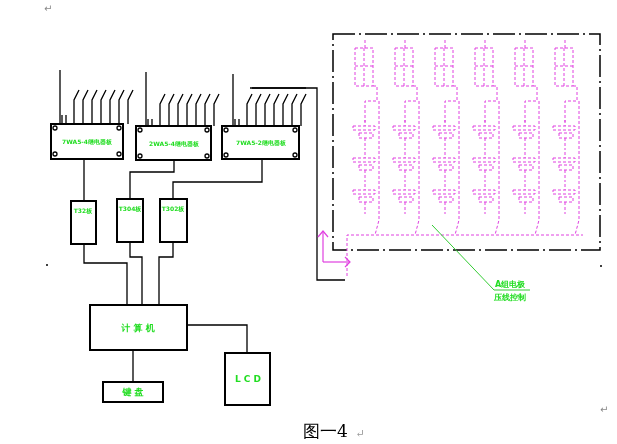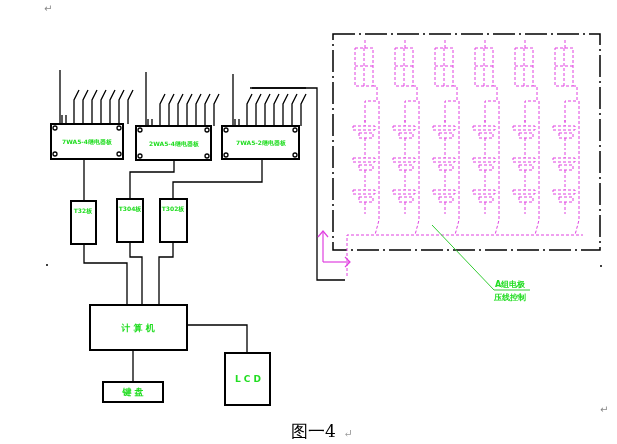--- a/index.html
+++ b/index.html
@@ -7,21 +7,21 @@
   svg { position:absolute; left:0; top:0; }
   .blkf { stroke:#000; stroke-width:2; fill:#fff; }
   .thin { stroke:#000; stroke-width:1.3; fill:none; }
   .dashdot { stroke:#000; stroke-width:1.5; fill:none; stroke-dasharray:22 4 2 4; }
   .mag { stroke:#e040e0; stroke-width:1; fill:none; stroke-dasharray:3 2; }
   .mags { stroke:#e040e0; stroke-width:1.2; fill:none; }
   .grn { fill:#22dd22; font-family:"DejaVu Sans", sans-serif; font-weight:bold; }
   .lbl-s { font-size:6px; }
   .lbl-m { font-size:9px; }
   .mark { fill:#888; font-size:10px; font-family:"DejaVu Sans", sans-serif; }
-  .caption { position:absolute; left:291px; top:420px; font-family:"DejaVu Serif", serif; font-size:17px; color:#000; }
+  .caption { position:absolute; left:303px; top:420px; font-family:"DejaVu Serif", serif; font-size:17px; color:#000; }
   .caption .ret { color:#999; font-size:11px; margin-left:8px; }
 </style>
 </head>
 <body>
 
 <svg width="617" height="444" viewBox="0 0 617 444" xmlns="http://www.w3.org/2000/svg">
 
   <text class="mark" x="44" y="12">↵</text>
   <text class="mark" x="600" y="413">↵</text>
   <circle cx="47" cy="265" r="1" fill="#000"></circle>

